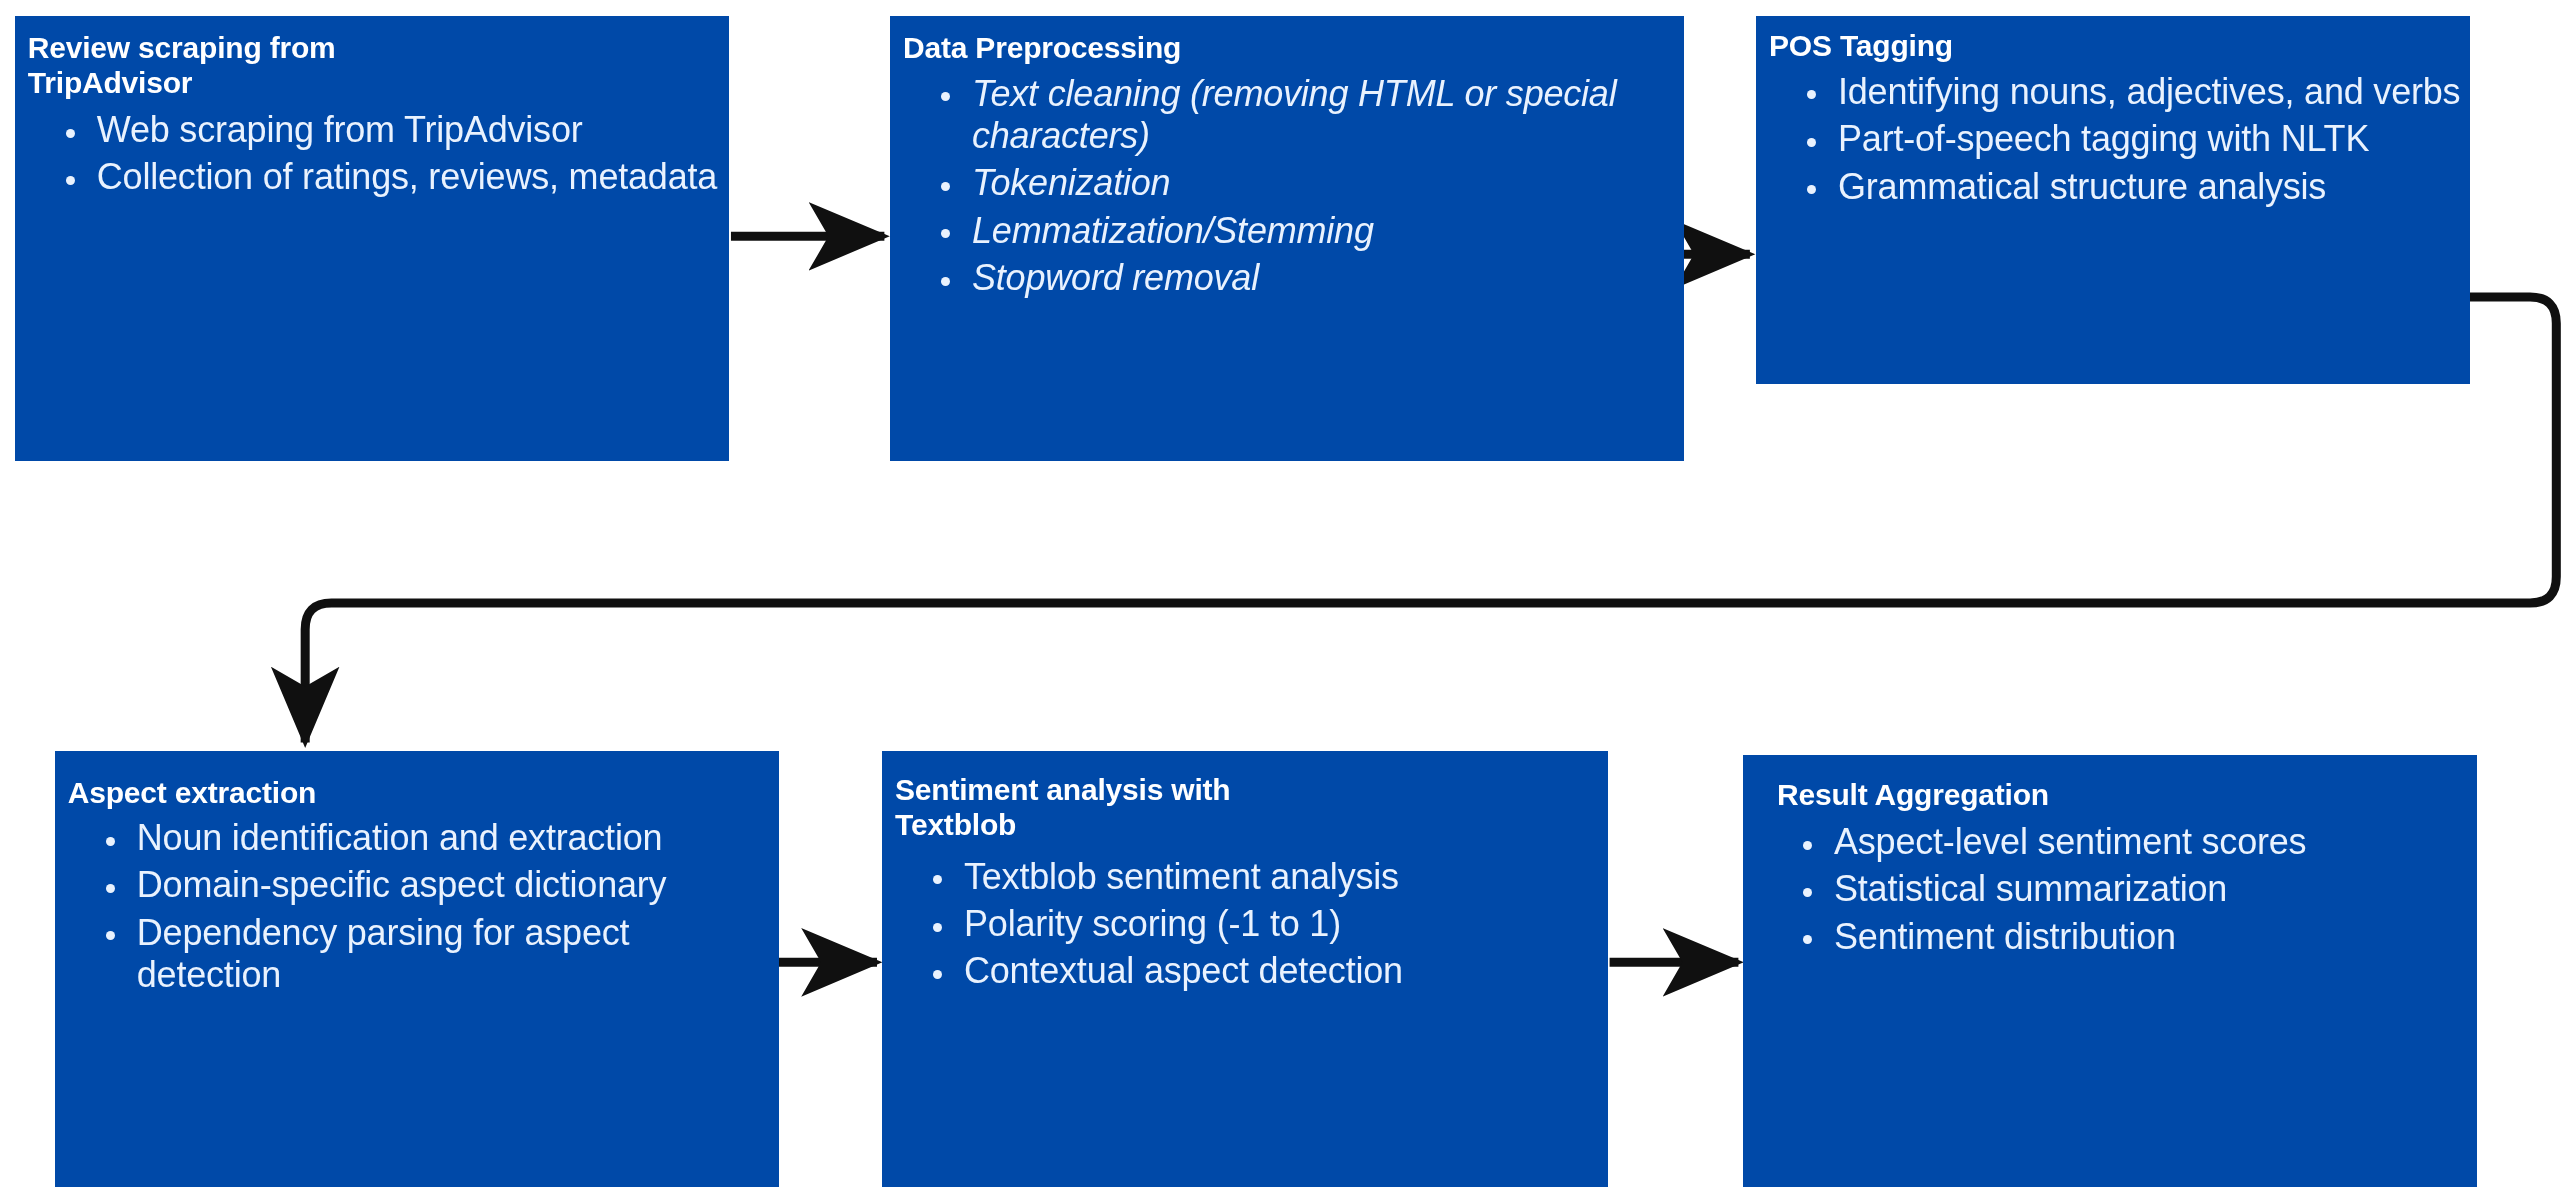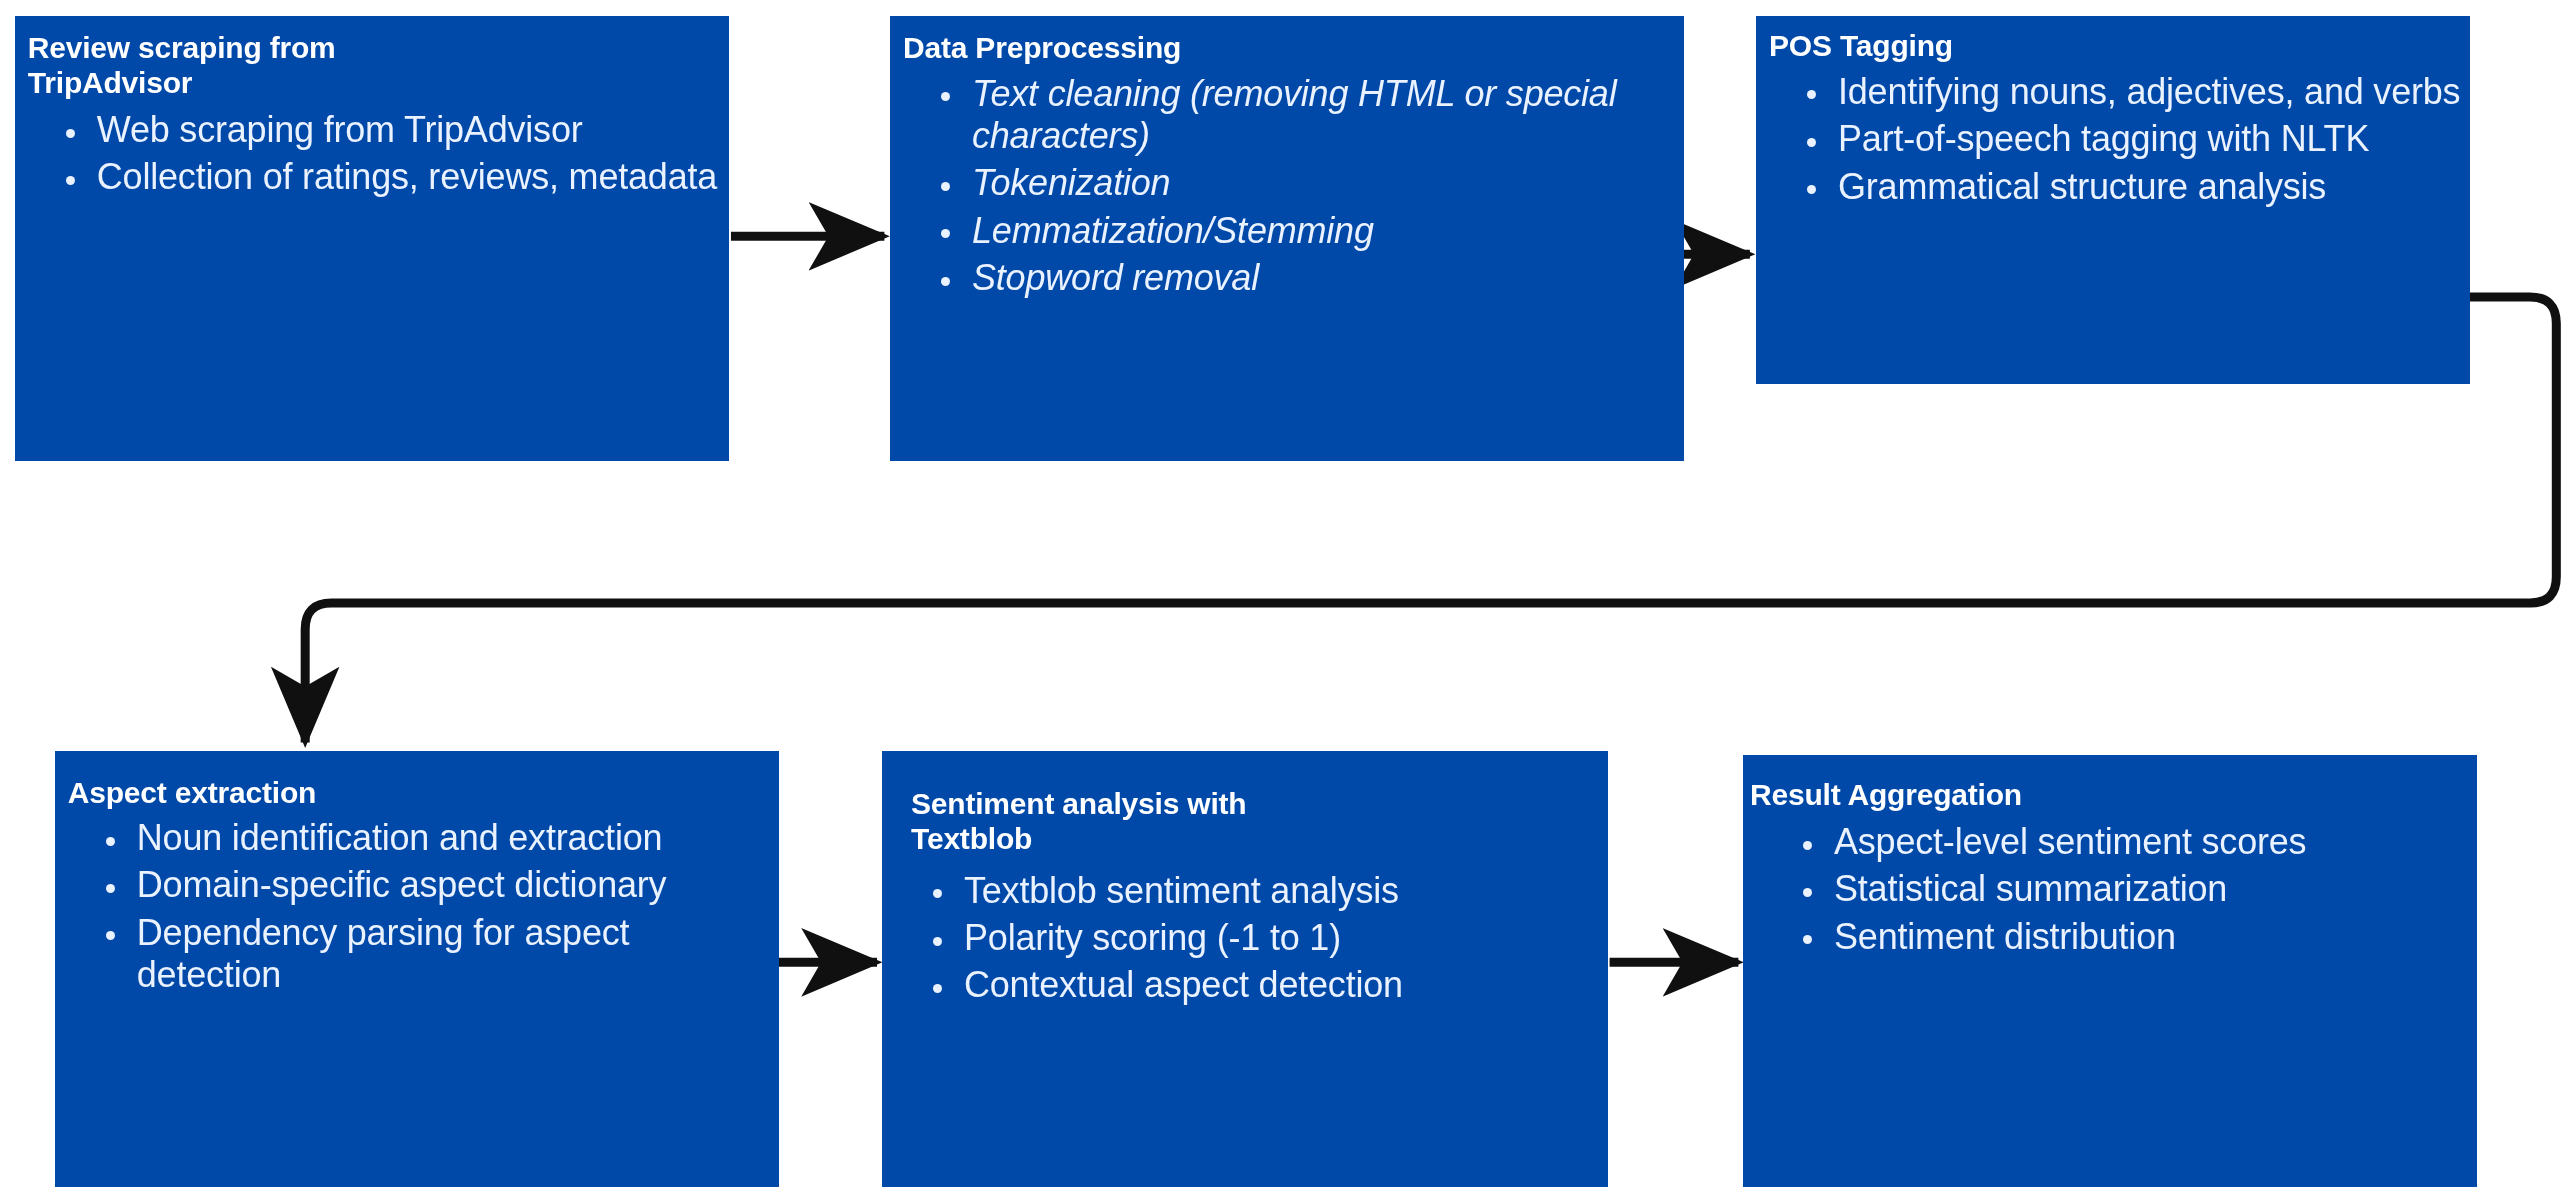--- a/index.html
+++ b/index.html
@@ -72,25 +72,25 @@
 
   #box-3 { left: 1756px; top: 16.4px;  width: 714px; height: 368px; }
   #box-3 .box-title { padding-top: 13px; }
   #box-3 .box-list  { margin-top: 6.6px; }
 
   #box-4 { left: 14.8px;   top: 751px; width: 724px; height: 437px; margin-left: 40px; }
   #box-4 .box-title { padding-top: 24.6px; }
   #box-4 .box-list  { margin-top: 6.6px; }
 
   #box-5 { left: 882px; top: 751px; width: 726px; height: 437px; }
-  #box-5 .box-title { padding-top: 36px; margin-left: 16px; }
+  #box-5 .box-title { padding-top: 22px; }
   #box-5 .box-list  { margin-top: 13px; }
 
   #box-6 { left: 1743px; top: 755px; width: 734px; height: 433px; }
-  #box-6 .box-title { padding-top: 23px; padding-left: 7px; }
+  #box-6 .box-title { padding-top: 23px; padding-left: 34px; }
   #box-6 .box-list  { margin-top: 8.2px; padding-left: 57px; }
 
   
   #connectors {
     position: absolute;
     left: 0;
     top: 0;
     width: 2576px;
     height: 1188px;
     pointer-events: none;

